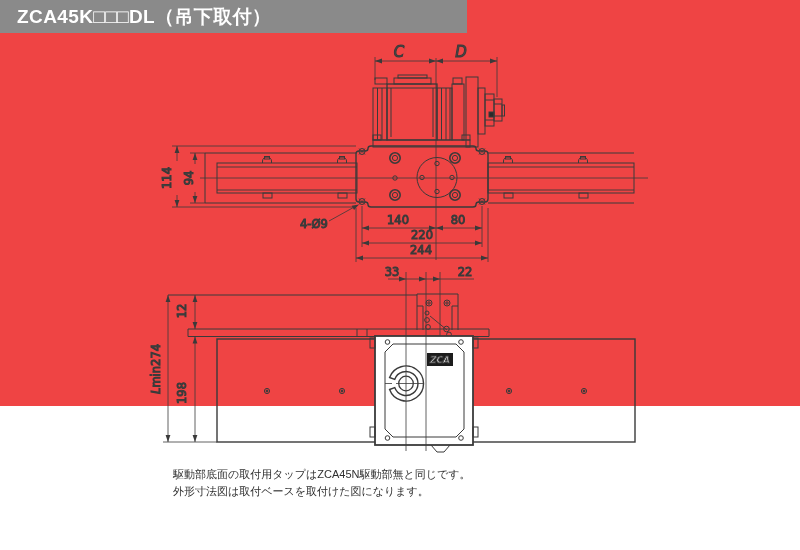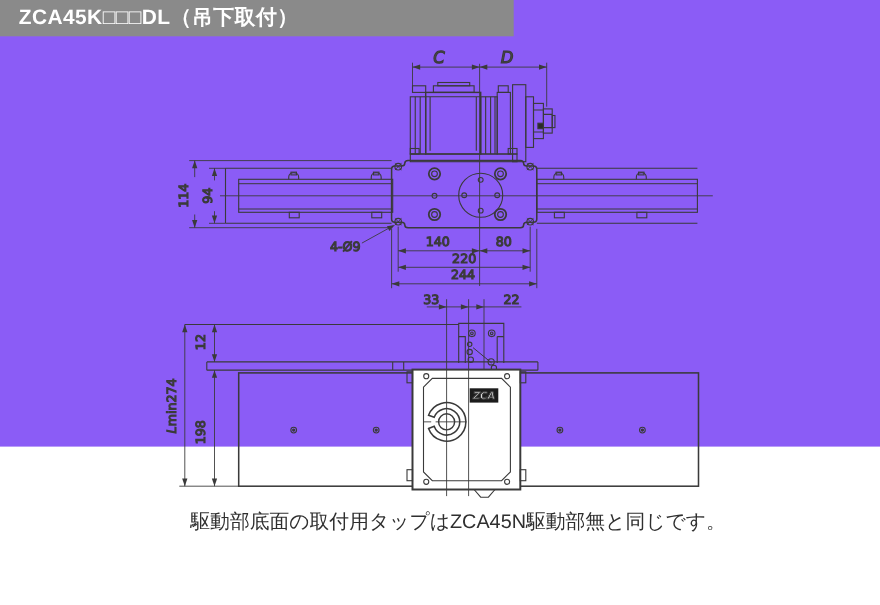--- a/index.html
+++ b/index.html
@@ -1,21 +1,21 @@
 <!DOCTYPE html>
 <html><head>
 <meta charset="utf-8">
 <style>
   html,body{margin:0;padding:0;background:#ffffff;width:800px;height:550px;overflow:hidden;}
-  .page{position:relative;width:800px;height:406px;background:#8b5cf6;font-family:"Liberation Sans",sans-serif;}
+  .page{position:relative;width:800px;height:406px;background:#ef4444;font-family:"Liberation Sans",sans-serif;}
   .titlebar{position:absolute;left:0;top:0;width:467px;height:33px;background:#8a8a8a;}
   .titlebar span{display:block;line-height:33px;padding-left:17px;color:#ffffff;font-weight:bold;
     font-size:19px;letter-spacing:.4px;font-family:"Liberation Sans","DejaVu Sans",sans-serif;}
   svg{position:absolute;left:0;top:0;}
-  .notes{position:absolute;left:173px;top:466px;color:#2f2f2f;font-size:18px;line-height:16.5px;
+  .notes{position:absolute;left:173px;top:466px;color:#2f2f2f;font-size:11px;line-height:16.5px;
     font-family:"Liberation Sans","DejaVu Sans",sans-serif;}
   .dimtxt{font-family:"DejaVu Sans",sans-serif;font-size:11.5px;fill:#4a4a4a;}
   .dimletter{font-family:"DejaVu Sans",sans-serif;font-size:15px;font-style:italic;fill:#4a4a4a;}
   .logotxt{font-family:"DejaVu Sans",sans-serif;font-size:9px;font-style:italic;font-weight:bold;fill:#ffffff;}
 </style>
 </head>
 <body>
 
 <div class="page">
 
@@ -266,15 +266,16 @@
       <text class="dimtxt" x="392" y="276" text-anchor="middle">33</text>
       <text class="dimtxt" x="465" y="276" text-anchor="middle">22</text>
       <text class="dimtxt" transform="translate(186,311) rotate(-90)" text-anchor="middle">12</text>
       <text class="dimtxt" transform="translate(186,393) rotate(-90)" text-anchor="middle">198</text>
       <text class="dimtxt" transform="translate(160,369) rotate(-90)" text-anchor="middle"><tspan font-style="italic">L</tspan><tspan>min274</tspan></text>
     </g>
   </svg>
 
   <div class="notes">
     <div>駆動部底面の取付用タップはZCA45N駆動部無と同じです。</div>
+    <div>外形寸法図は取付ベースを取付けた図になります。</div>
   </div>
 
 </div>
 
 </body></html>

